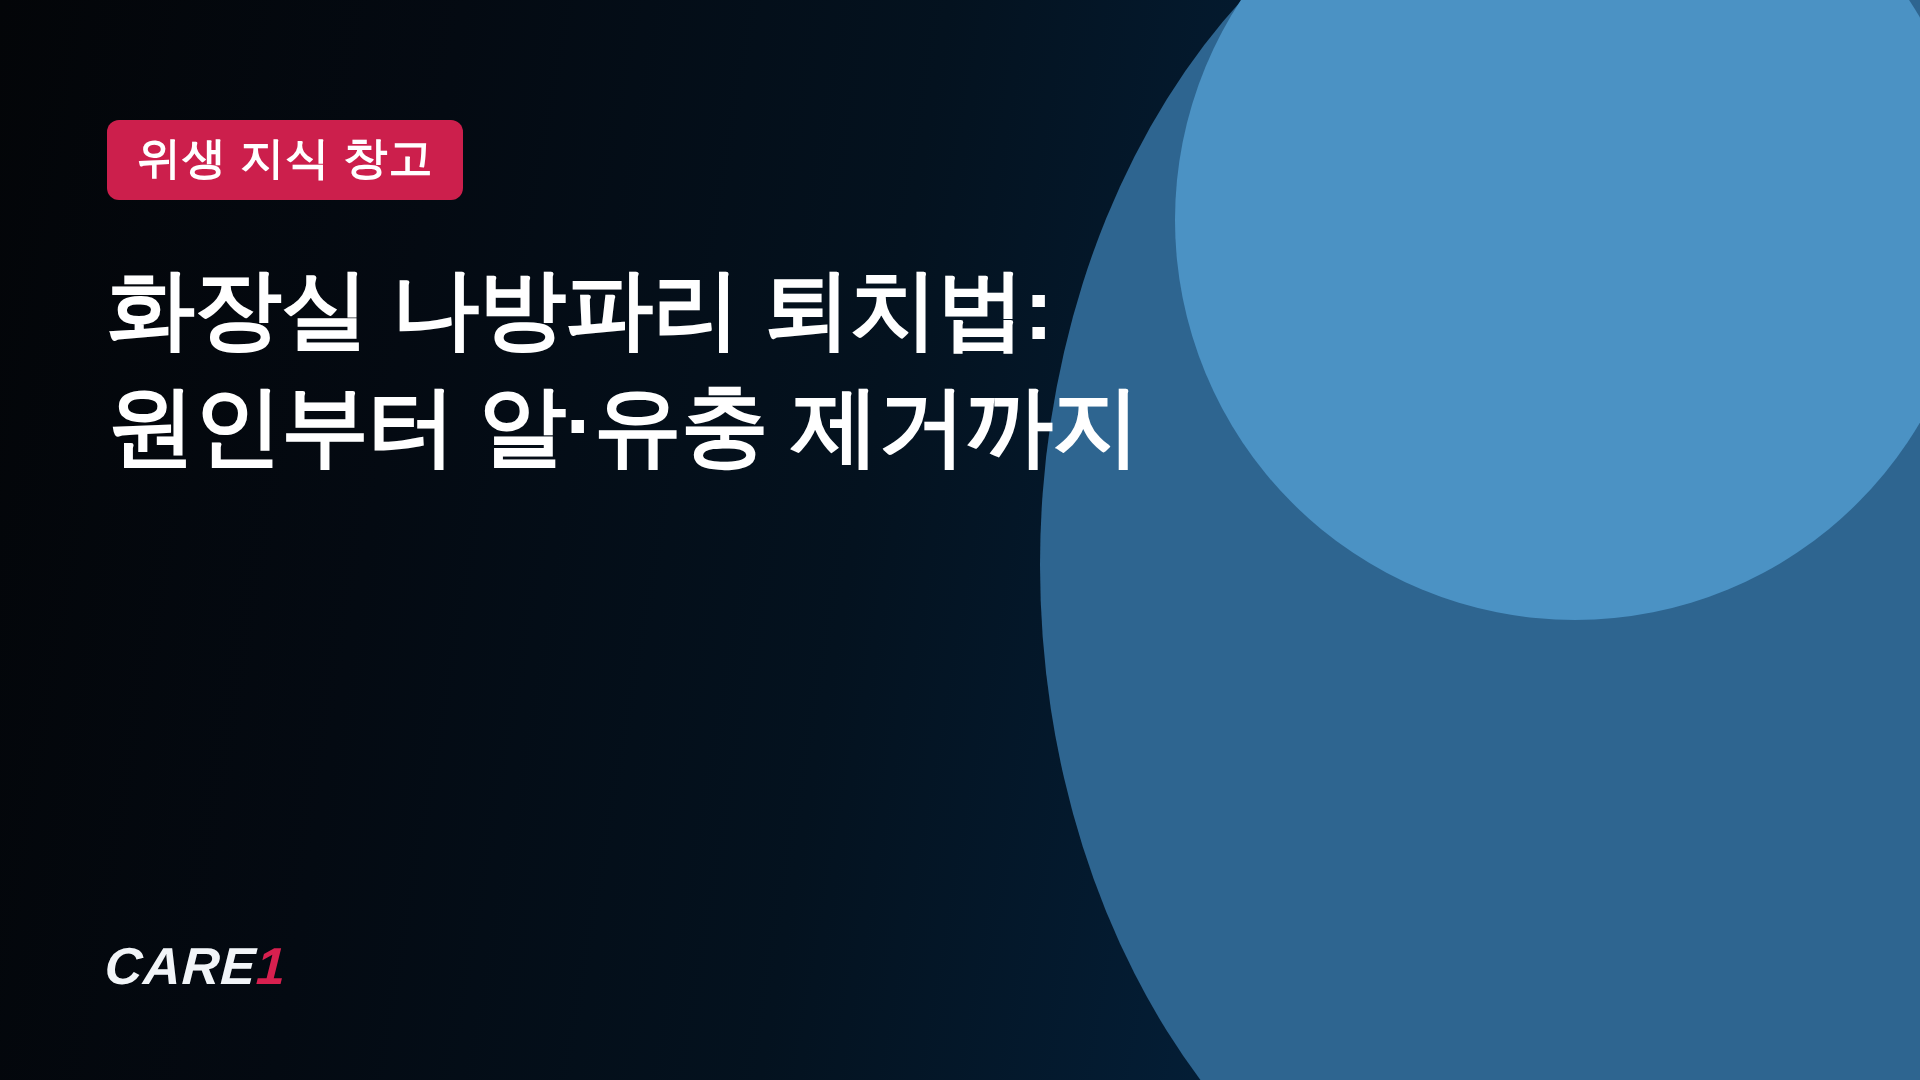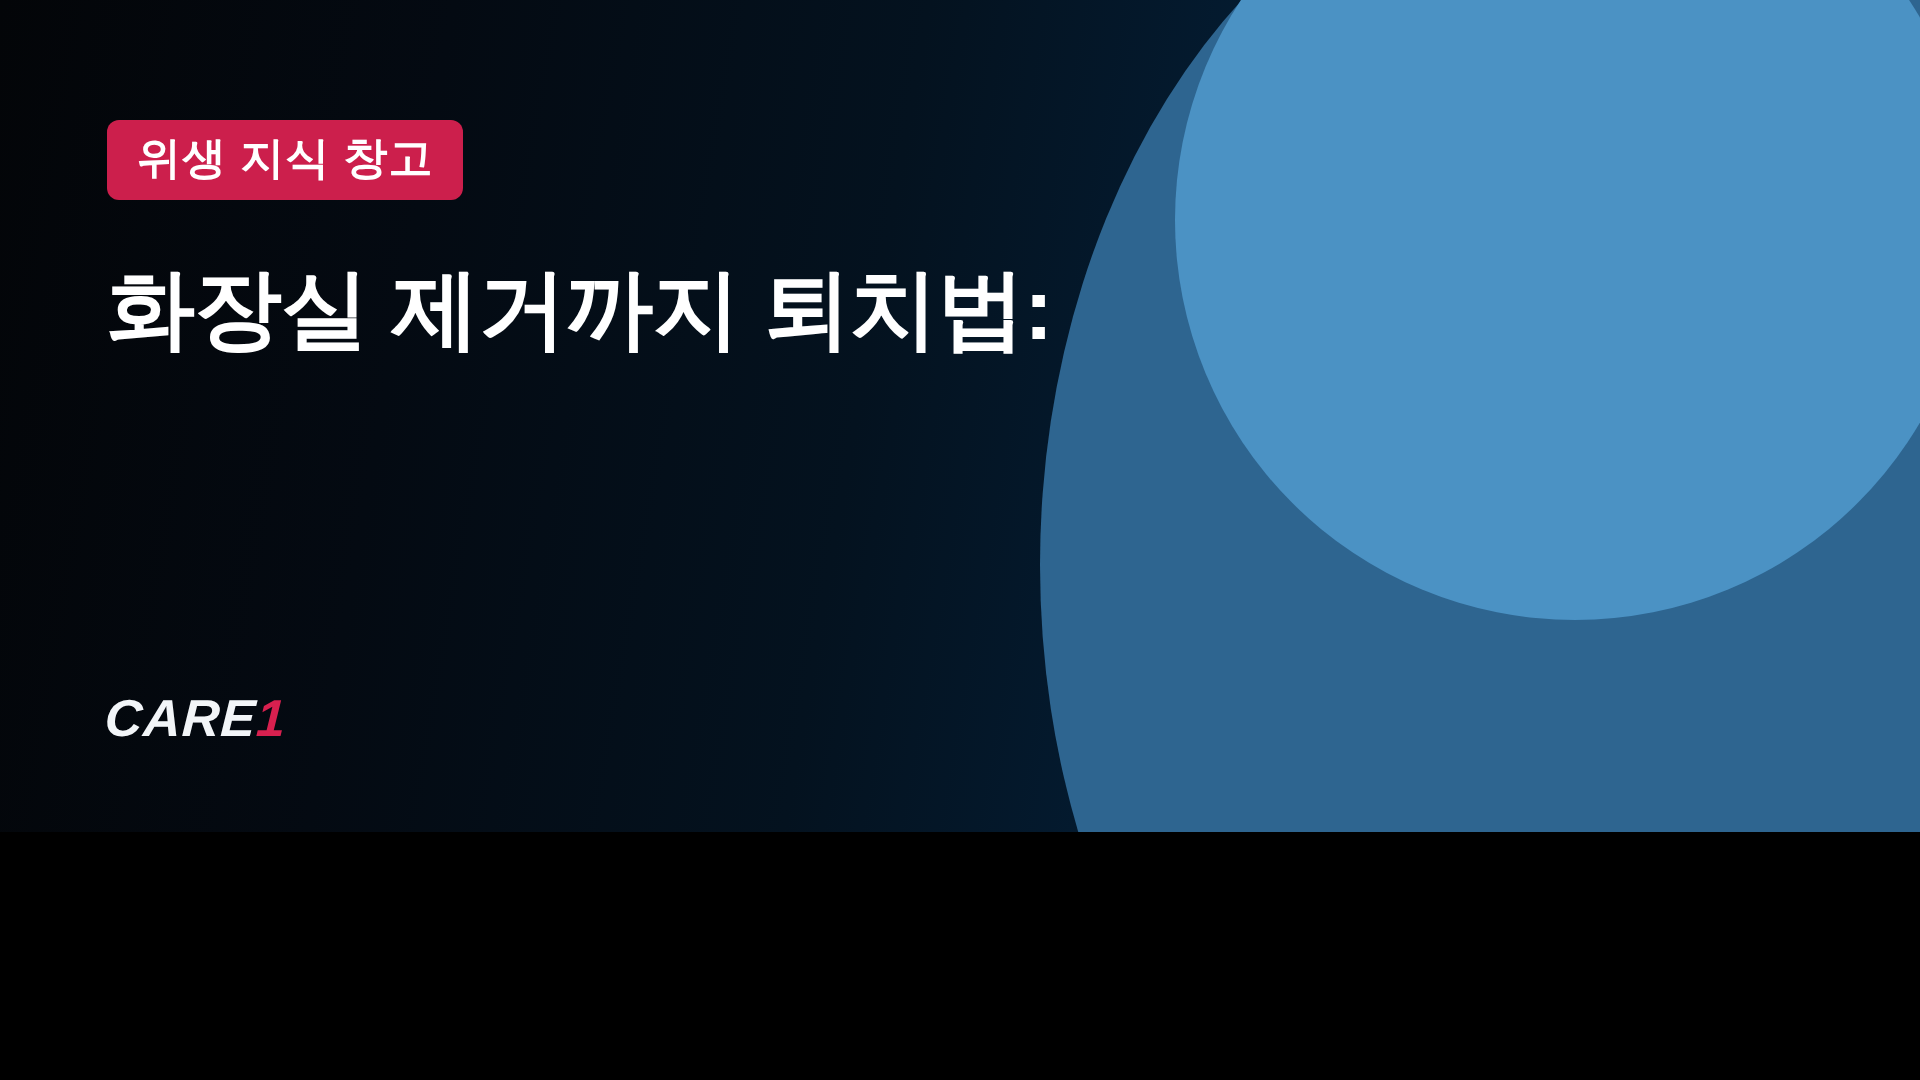--- a/index.html
+++ b/index.html
@@ -5,21 +5,21 @@
 <style>
   html, body {
     margin: 0;
     padding: 0;
     background: #000;
   }
 
   #stage {
     position: relative;
     width: 1920px;
-    height: 832px;
+    height: 1080px;
     overflow: hidden;
     font-family: "Liberation Sans", "DejaVu Sans", sans-serif;
     
     background: linear-gradient(100deg,
                 #030508 0%,
                 #040a12 22%,
                 #04121f 45%,
                 #04203a 70%,
                 #052a4c 100%);
   }
@@ -114,21 +114,22 @@
   <div class="bg-shapes">
     <div class="ellipse-large"></div>
     <div class="circle-light"></div>
   </div>
 
   <div class="content">
 
     <div class="badge">위생 지식 창고</div>
 
     <h1 class="headline">
-      <span class="line">화장실 제거까지 퇴치법:</span>
+      <span class="line">화장실 나방파리 퇴치법:</span>
+      <span class="line">원인부터 알·유충 제거까지</span>
     </h1>
 
   </div>
 
   <div class="logo">
     <span class="logo-word">CARE</span><span class="logo-num">1</span>
   </div>
 
 </div>
 

